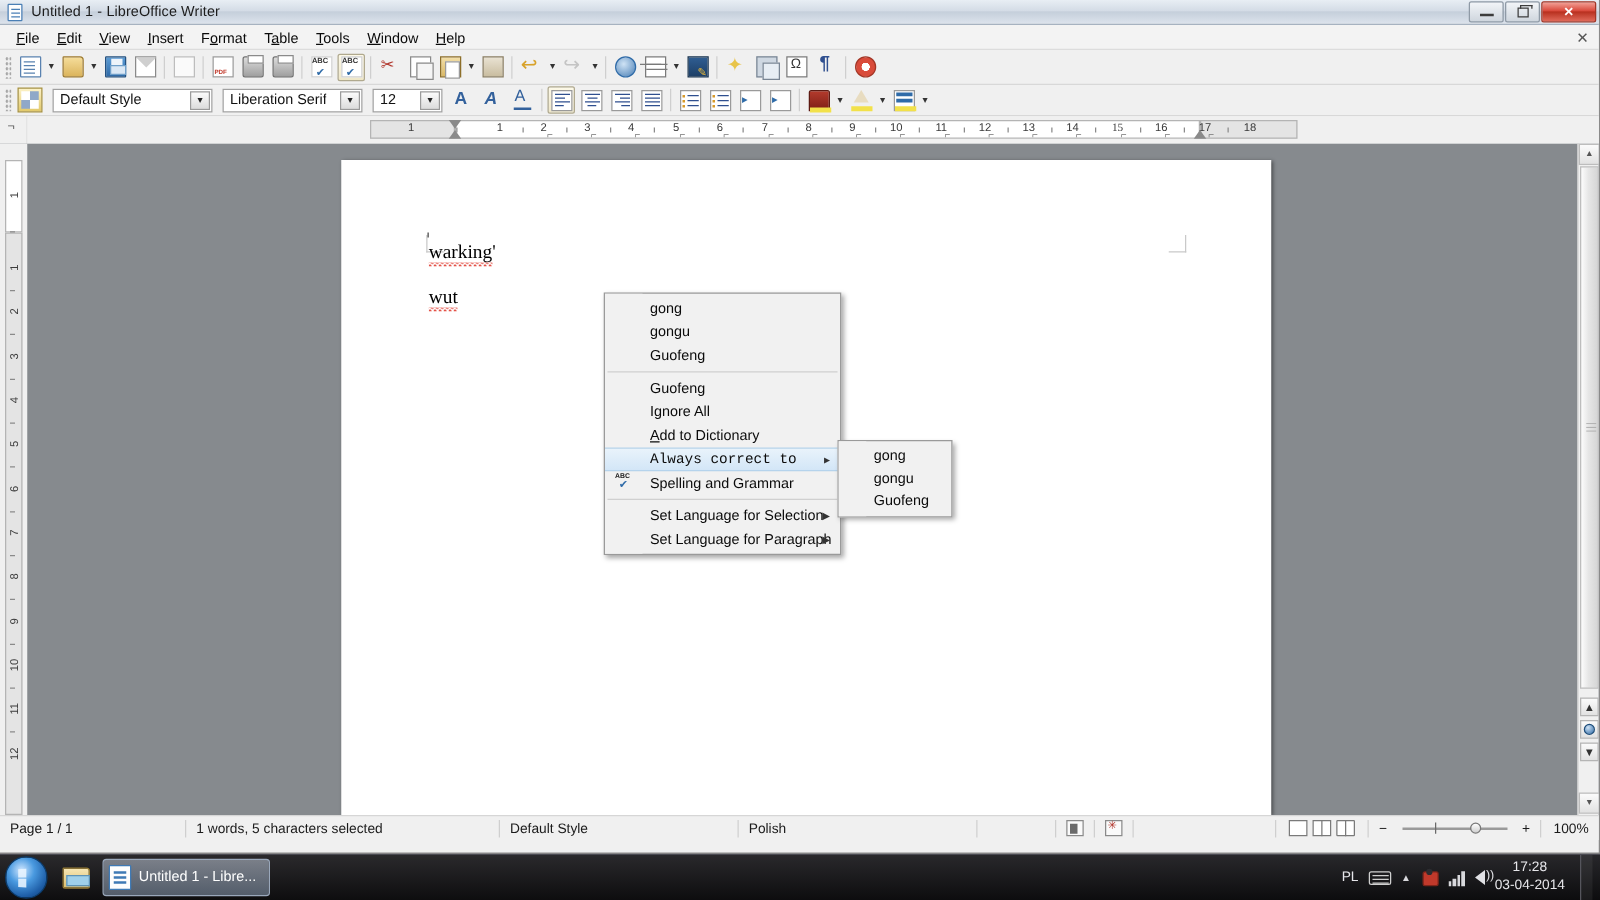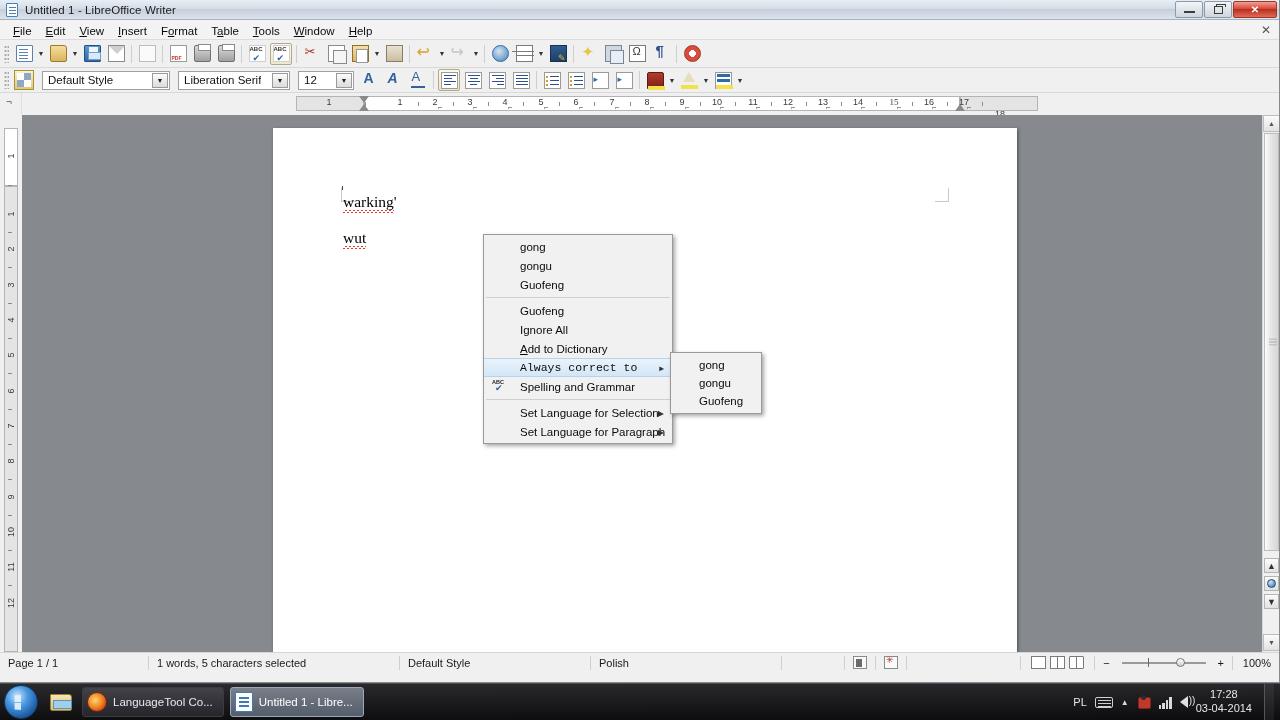--- a/index.html
+++ b/index.html
@@ -705,21 +705,21 @@
             <div class="hr-tabmark" style="left: 567px;">⌐</div>
             <div class="hr-num" style="left: 598px; font-family: Liberation Serif, serif;">15</div>
             <div class="hr-tick" style="left: 615.5px;"></div>
             <div class="hr-tabmark" style="left: 603px;">⌐</div>
             <div class="hr-num" style="left: 633px;">16</div>
             <div class="hr-tick" style="left: 650.5px;"></div>
             <div class="hr-tabmark" style="left: 638px;">⌐</div>
             <div class="hr-num" style="left: 668px;">17</div>
             <div class="hr-tick" style="left: 686px;"></div>
             <div class="hr-tabmark" style="left: 673px;">⌐</div>
-            <div class="hr-num" style="left: 704px; margin-top: 12px;">18</div>
+            <div class="hr-num" style="left: 704px;">18</div>
             <div class="hr-marker hr-m-top" style="left: 63px;"></div>
             <div class="hr-marker hr-m-bot" style="left: 63px;"></div>
             <div class="hr-marker hr-m-bot" style="left: 659px;"></div>
           </div>
       </div>
     </div>
 
     <div class="workspace">
       <div class="vruler">
           <div class="vr-white" style="top: 13px; height: 58px;"></div>
@@ -848,24 +848,20 @@
       <div class="sm-item">Guofeng</div>
     </div>
 
   </div>
 
   <div class="taskbar">
     <div class="startorb"></div>
     <div class="qlaunch">
         <div class="expl"></div>
       </div>
-    <div class="tb-task">
-      <span class="ff"></span>
-      <span>LanguageTool Co...</span>
-    </div>
     <div class="tb-task active">
       <span class="lo-ico"></span>
       <span>Untitled 1 - Libre...</span>
     </div>
     <div class="tray">
       <span>PL</span>
       <span class="kb"></span>
       <span class="tray-arrow">▲</span>
       <span class="tray-ico-red"></span>
       <span class="bars">

